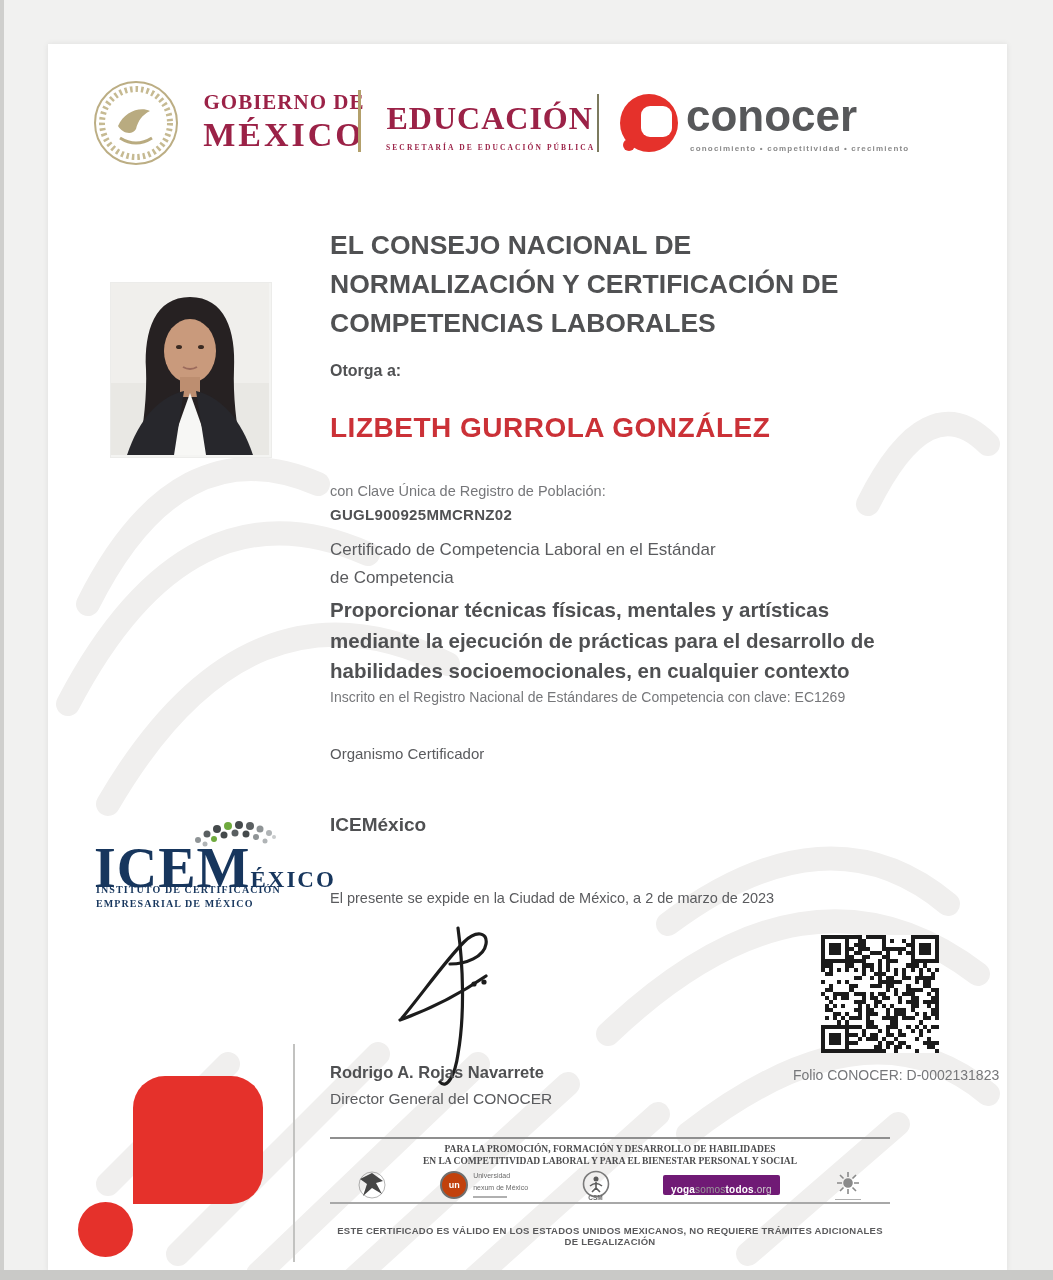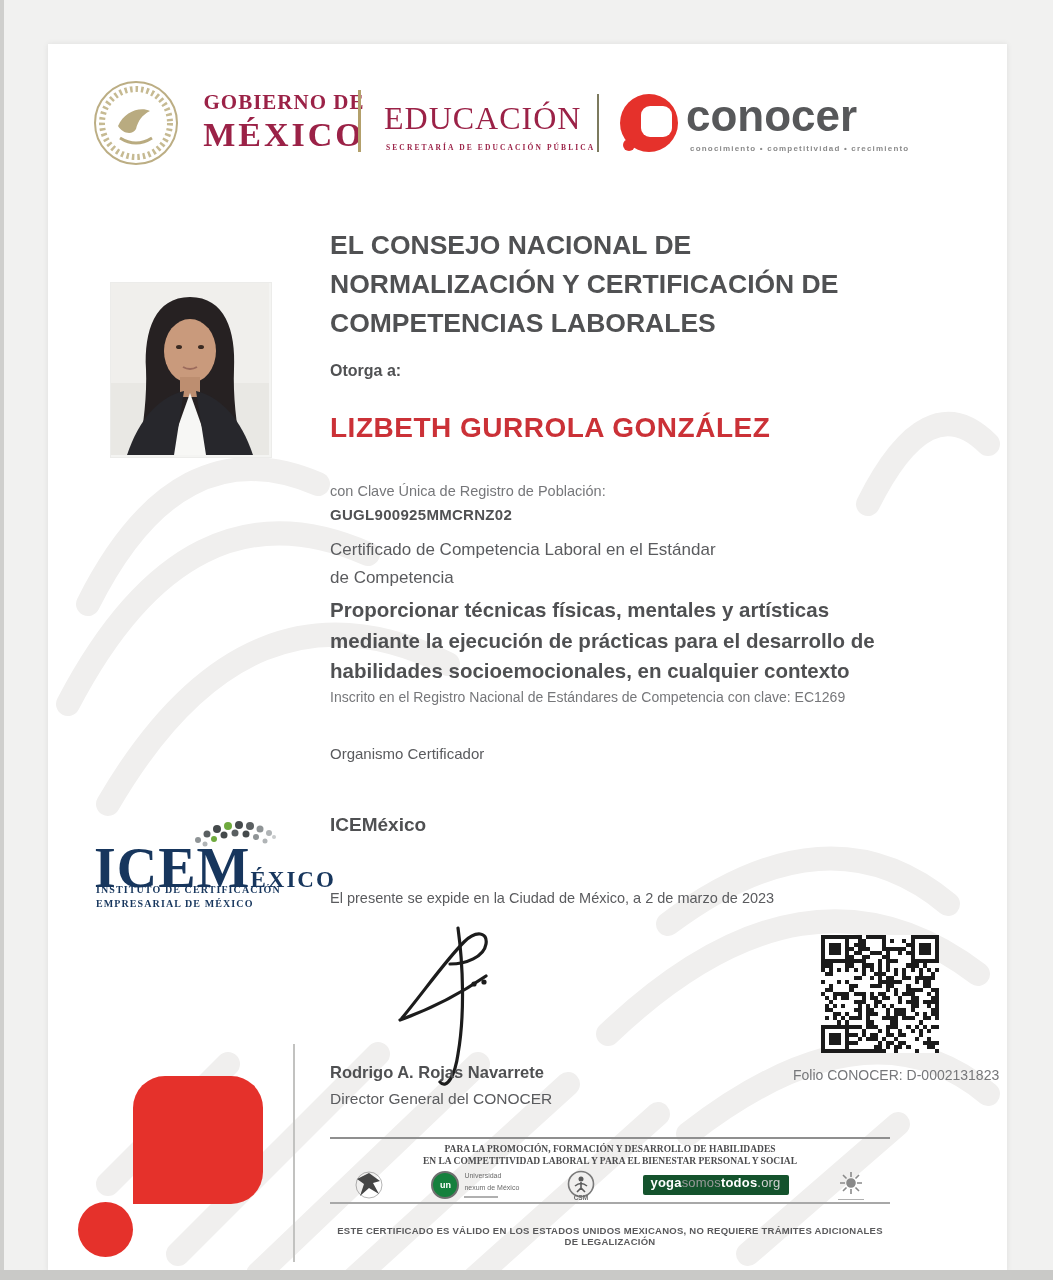--- a/index.html
+++ b/index.html
@@ -13,21 +13,21 @@
   .abs{position:absolute;}
   .wm{position:absolute;inset:0;pointer-events:none;}
 
   
   .gob-block{left:150px;top:46px;width:172px;text-align:center;color:#9b2247;
              font-family:"Liberation Serif", serif;font-weight:bold;}
   .gob-line1{font-size:21px;letter-spacing:1px;}
   .gob-line2{font-size:34px;letter-spacing:3px;margin-top:1px;}
   .divider1{left:310px;top:46px;width:3px;height:62px;background:#b3a06b;}
   .edu-block{left:336px;top:56px;color:#9b2247;font-family:"Liberation Serif", serif;}
-  .edu-title{font-size:32px;font-weight:normal;letter-spacing:1px;}
+  .edu-title{font-size:32px;font-weight:bold;letter-spacing:1px;text-align:center;}
   .edu-sub{font-size:7.5px;font-weight:bold;letter-spacing:2.1px;margin-top:6px;padding-left:2px;}
   .divider2{left:549px;top:50px;width:2px;height:58px;background:#7c7a5e;}
   .conocer{left:572px;top:50px;width:300px;height:70px;}
   .cn-circle{position:absolute;left:0;top:0;width:58px;height:58px;border-radius:50%;background:#e5312b;}
   .cn-square{position:absolute;left:21px;top:12px;width:31px;height:31px;background:#fff;border-radius:9px;}
   .cn-dot{position:absolute;left:3px;top:45px;width:12px;height:12px;border-radius:50%;background:#e5312b;}
   .cn-word{position:absolute;left:66px;top:0px;font-size:44px;font-weight:800;color:#57585a;letter-spacing:0px;line-height:1;}
   .cn-tag{position:absolute;left:70px;top:50px;font-size:8px;color:#8a8a8a;letter-spacing:1.2px;font-weight:bold;}
 
   
@@ -65,30 +65,30 @@
   .qr div.b{background:#1b1b1b;}
 
   
   .hr1{left:282px;top:1093px;width:560px;height:2px;background:#8f8f8f;}
   .hr2{left:282px;top:1158px;width:560px;height:1.5px;background:#a8a8a8;}
   .committee{left:282px;top:1100px;width:560px;text-align:center;color:#4c4c4e;
              font-family:"Liberation Serif", serif;font-weight:bold;font-size:9.5px;line-height:11.5px;}
   .logos-row{left:282px;top:1124px;width:560px;height:34px;display:flex;align-items:center;
              justify-content:space-around;}
   .nexum{display:flex;align-items:center;gap:5px;color:#6a6a6a;}
-  .nexum-circle{width:24px;height:24px;border-radius:50%;background:#15803d;color:#fff;display:flex;
+  .nexum-circle{width:24px;height:24px;border-radius:50%;background:#c2410c;color:#fff;display:flex;
                 align-items:center;justify-content:center;font-size:9px;font-weight:bold;border:2px solid #6f6f6f;}
   .nexum-t1{font-size:7px;line-height:8px;}
   .nexum-t2{font-size:12px;font-weight:bold;color:#5a5a5a;line-height:12px;}
   .nexum-t2 span{font-size:7px;font-weight:normal;color:#6a6a6a;}
   .nexum-line{width:34px;height:1.5px;background:#b0b0b0;margin-top:2px;}
   .csm{display:flex;flex-direction:column;align-items:center;}
   .csm-label{font-size:6.5px;color:#6a6a6a;font-weight:bold;margin-top:-4px;}
-  .yoga{background:#14532d;border-radius:2px;height:20px;padding:0 8px;display:flex;align-items:flex-start;
-        font-size:13px;letter-spacing:.2px;white-space:nowrap;}
+  .yoga{background:#701a75;border-radius:2px;height:20px;padding:0 8px;display:flex;align-items:flex-end;
+        font-size:10px;letter-spacing:.2px;white-space:nowrap;}
   .yoga .y1,.yoga .y3{color:#fff;font-weight:bold;}
   .yoga .y2{color:#9a9a9a;}
   .yoga .y4{color:#cfcfcf;}
   .sun{display:flex;flex-direction:column;align-items:center;}
   .sun-line{width:26px;height:1.5px;background:#b0b0b0;margin-top:1px;}
   .disclaimer{left:282px;top:1181px;width:560px;text-align:center;font-size:9.5px;font-weight:bold;
               color:#59595b;letter-spacing:.25px;}
 
   
   .red-square{left:85px;top:1032px;width:130px;height:128px;background:#e5312b;

